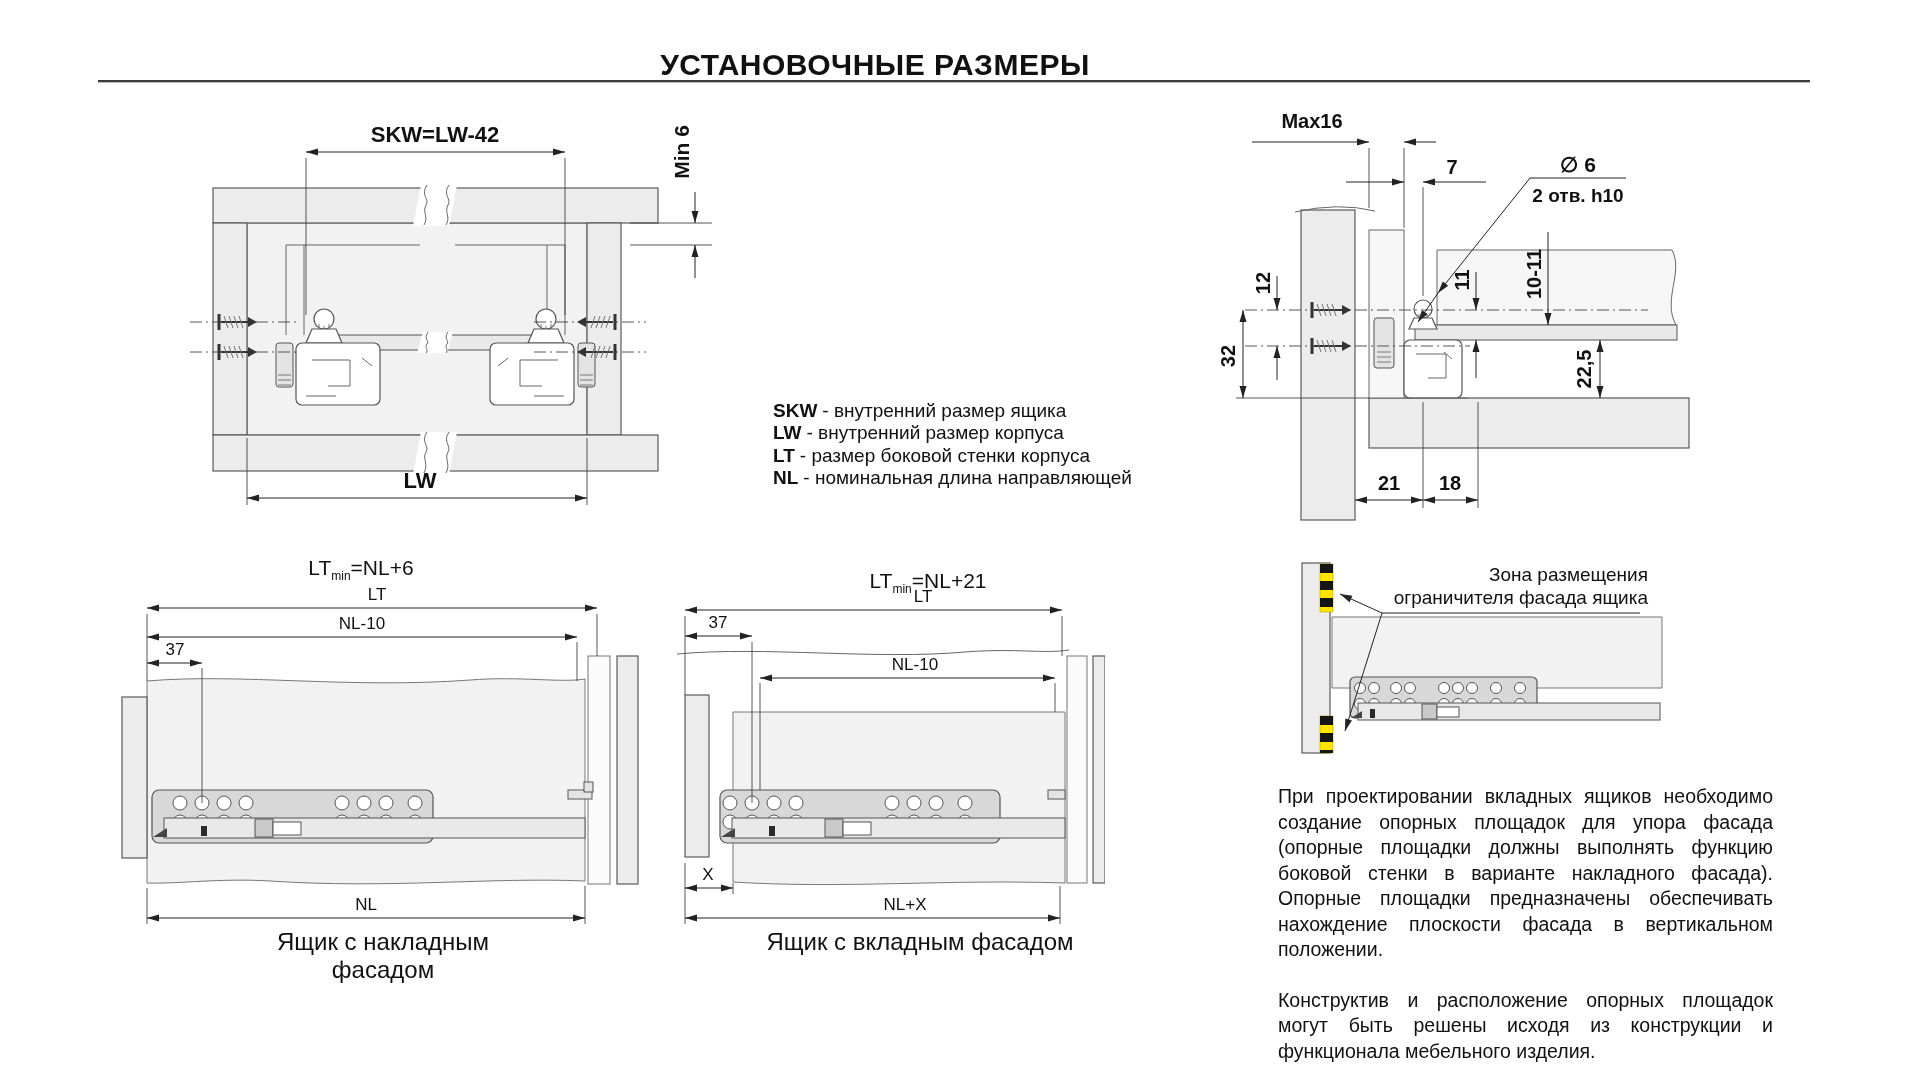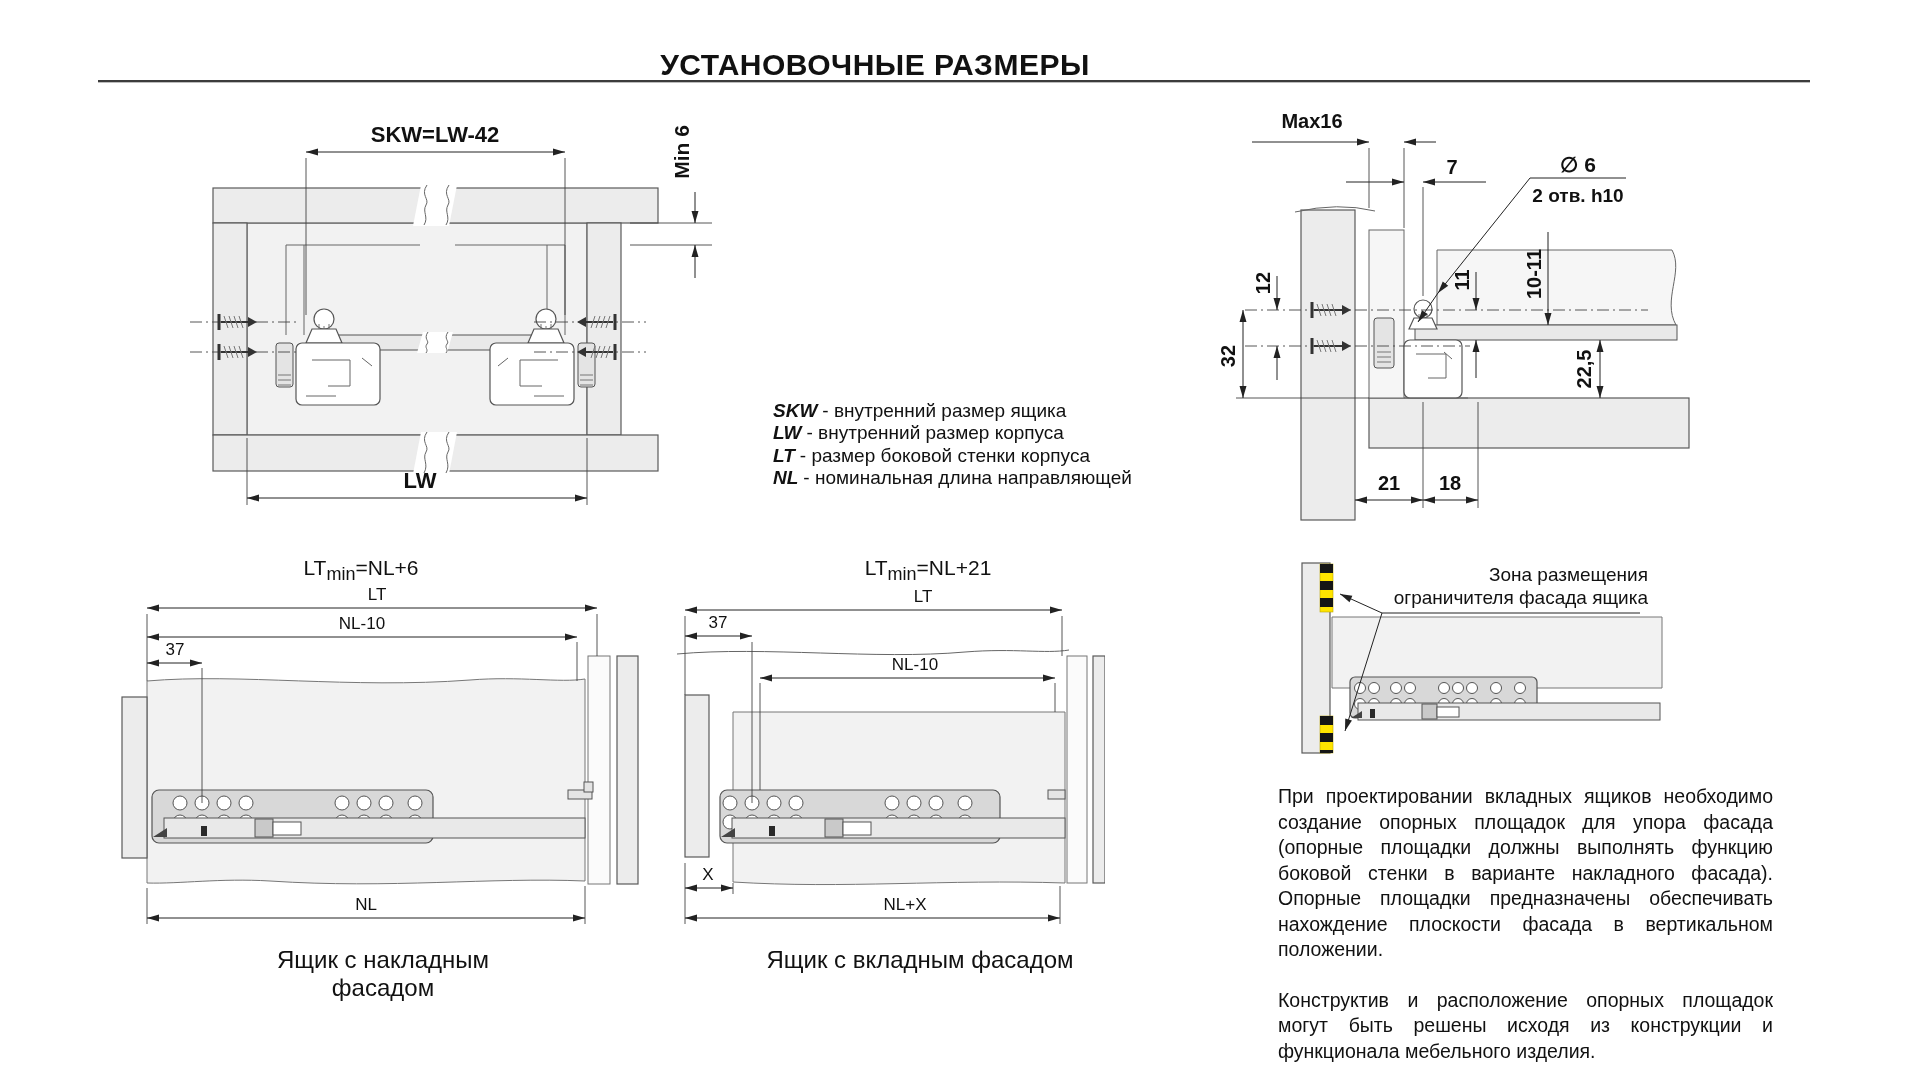--- a/index.html
+++ b/index.html
@@ -4,26 +4,26 @@
 <style>
   html,body{margin:0;padding:0;background:#fff;}
   #page{position:relative;width:1920px;height:1080px;background:#fff;overflow:hidden;
         font-family:"Liberation Sans",sans-serif;color:#111;}
   .abs{position:absolute;}
   #page-title{top:48px;left:575px;width:600px;text-align:center;
               font-size:30px;font-weight:bold;letter-spacing:.5px;}
   #title-rule{top:80px;left:98px;width:1712px;height:2px;background:#3c3c3c;border-bottom:1px solid #bdbdbd;}
   
   #legend{top:400px;left:773px;width:470px;font-size:19px;line-height:22.4px;}
-  .legend-row b{font-weight:bold;font-style:italic;}
+  .legend-row b{font-weight:bold;}
   .legend-row span{margin-left:5px;text-align:right;}
   
   .formula{font-size:21px;text-align:center;}
-  .formula sub{font-size:18px;}
-  .caption{font-size:24px;text-align:center;margin-top:18px;}
+  .formula sub{font-size:12px;}
+  .caption{font-size:24px;text-align:center;}
   
   #notes{top:770px;left:1264px;width:523px;font-size:19.5px;line-height:25.5px;text-align:justify;}
   #notes p{margin:14px;}
   #notes p + p{margin-top:25px;}
   
   .pnl{fill:#ececec;stroke:#5a5a5a;stroke-width:1.2;}
   .pnl2{fill:#f2f2f2;stroke:#777;stroke-width:1;}
   .lite{fill:#f6f6f6;stroke:#666;stroke-width:1;}
   .hw{fill:#fff;stroke:#555;stroke-width:1.2;}
   .hwg{fill:#e4e4e4;stroke:#555;stroke-width:1;}
@@ -299,21 +299,21 @@
       <text x="85" y="105" text-anchor="middle" class="dn">37</text>
     </g>
     <g>
       <path class="ext" d="M57,338 V374 M495,336 V374"></path>
       <line x1="57" y1="368" x2="495" y2="368" class="dim" marker-start="url(#mC)" marker-end="url(#mC)"></line>
       <text x="276" y="360" text-anchor="middle" class="dn">NL</text>
     </g>
   </svg>
   <div class="abs caption" style="left:223px;top:928px;width:320px">Ящик с накладным фасадом</div>
 
-  <div class="abs formula" style="left:783px;top:556px;width:290px">
+  <div class="abs formula" style="left:783px;top:569px;width:290px">
     <span>LT</span><sub>min</sub><span>=NL+21</span>
   </div>
   <svg class="abs" style="left:545px;top:550px" width="560" height="450" viewBox="0 0 560 450">
     <defs>
       <marker id="mD" viewBox="0 0 13 8" markerWidth="13" markerHeight="8" refX="12.5" refY="4" orient="auto-start-reverse" markerUnits="userSpaceOnUse">
         <path d="M0.5,0.5 L12.5,4 L0.5,7.5 z" fill="#222"></path>
       </marker>
     </defs>
 
     <path class="edge" d="M132,104 C220,96 330,110 420,102 C470,98 500,104 524,100"></path>

